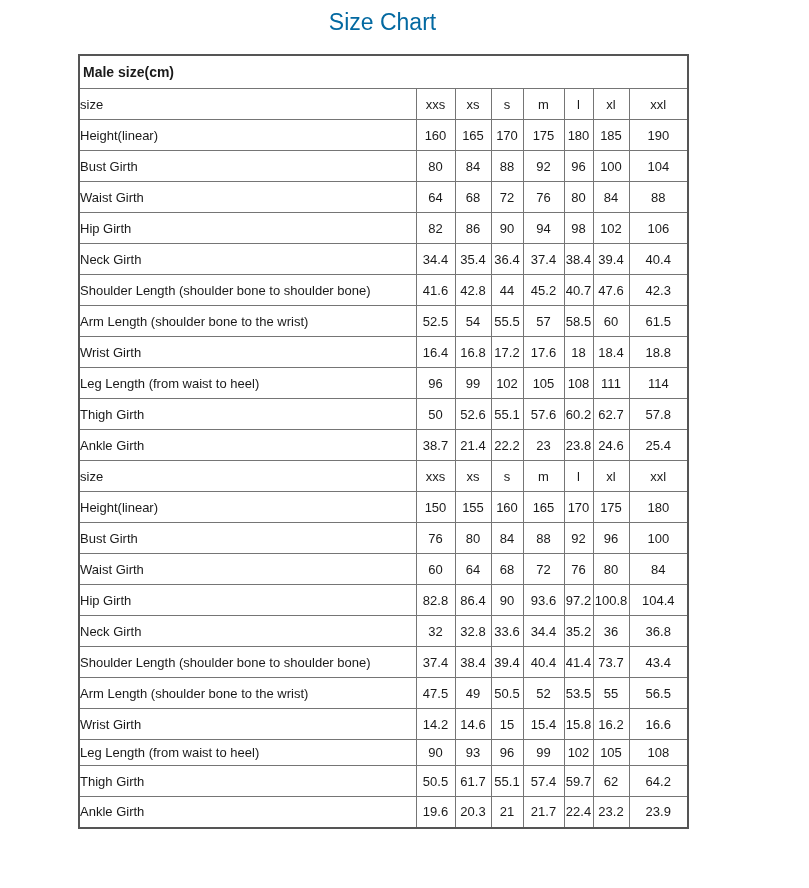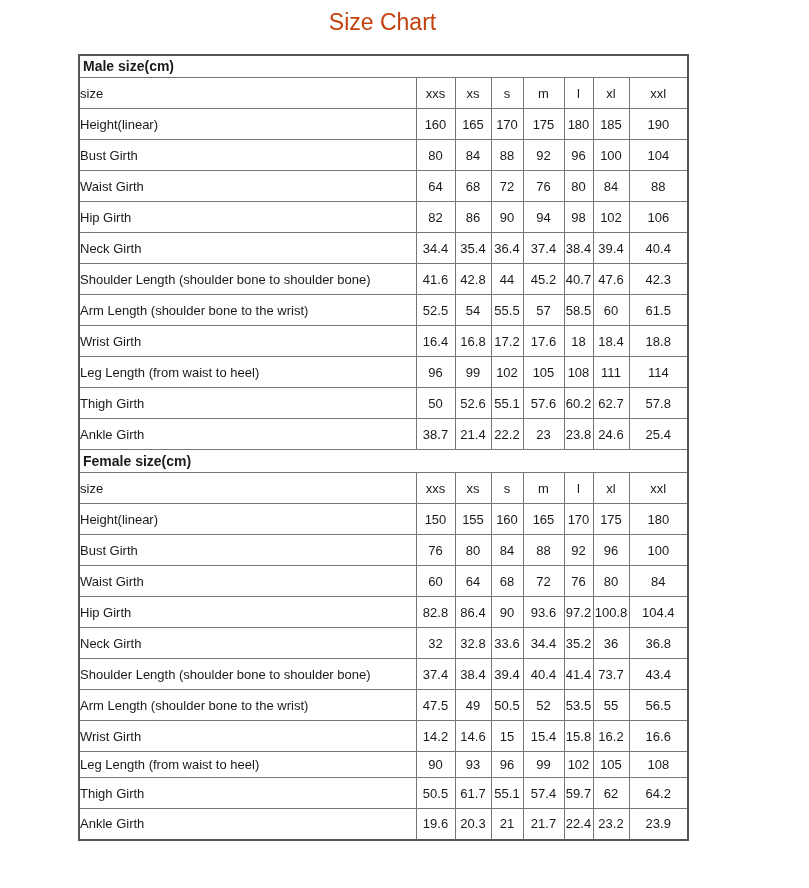--- a/index.html
+++ b/index.html
@@ -9,21 +9,21 @@
     font-family: "Liberation Sans", sans-serif;
     color: #1a1a1a;
     overflow: hidden;
   }
   .title {
     width: 609px;
     margin: 9px 0 0 78px;
     text-align: center;
     font-size: 23px;
     font-weight: 400;
-    color: #c2410c;
+    color: #0369a1;
     line-height: 1.2;
   }
   table.size-chart {
     border-collapse: collapse;
     table-layout: fixed;
     width: 609px;
     margin: 17px 0 0 78px;
     border: 2px solid #555555;
   }
   table.size-chart td {
@@ -33,21 +33,21 @@
     vertical-align: middle;
     padding: 0;
     white-space: nowrap;
     overflow: hidden;
   }
   td.label { text-align: left; padding-left: 3px; }
   td.num   { text-align: center; }
   tr.section td {
     font-weight: bold;
     font-size: 14px;
-    height: 23px;
+    height: 34px;
     padding-left: 3px;
   }
   tr.short td { height: 26px; }
   col.c0 { width: 337px; }
   col.c1 { width: 39px; }
   col.c2 { width: 36px; }
   col.c3 { width: 32px; }
   col.c4 { width: 41px; }
   col.c5 { width: 29px; }
   col.c6 { width: 36px; }
@@ -187,23 +187,20 @@
         <tr>
           <td class="label">Ankle Girth</td>
           <td class="num">38.7</td>
           <td class="num">21.4</td>
           <td class="num">22.2</td>
           <td class="num">23</td>
           <td class="num">23.8</td>
           <td class="num">24.6</td>
           <td class="num">25.4</td>
         </tr>
-        <tr class="section">
-          <td class="label" colspan="8">Female size(cm)</td>
-        </tr>
         <tr>
           <td class="label">size</td>
           <td class="num">xxs</td>
           <td class="num">xs</td>
           <td class="num">s</td>
           <td class="num">m</td>
           <td class="num">l</td>
           <td class="num">xl</td>
           <td class="num">xxl</td>
         </tr>

